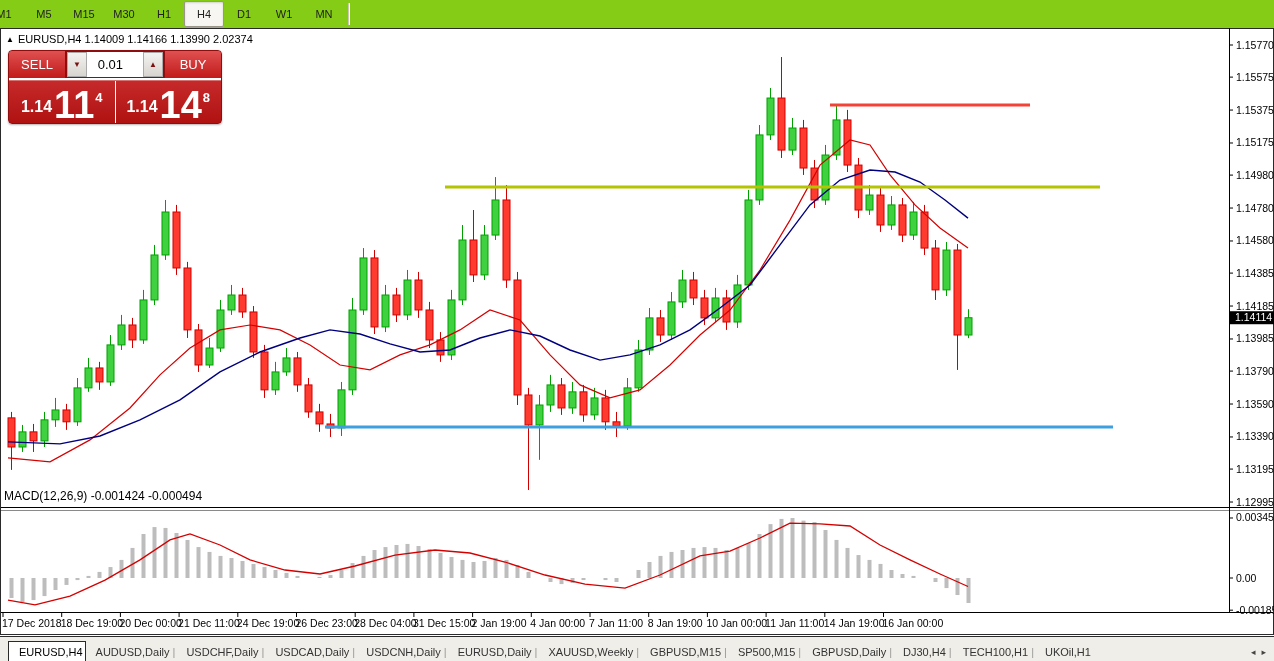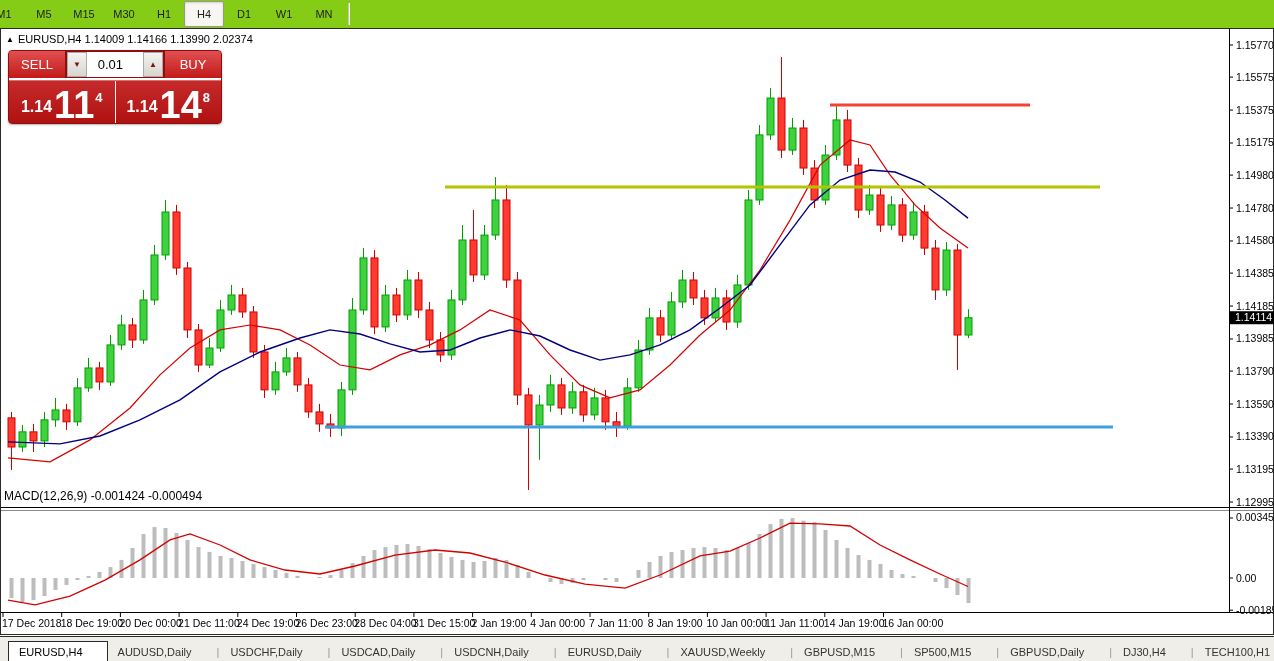--- a/index.html
+++ b/index.html
@@ -33,21 +33,21 @@
   .lot-val{flex:1;font-size:13px;color:#000;display:flex;align-items:center;justify-content:flex-end;padding-right:20px;}
   .ticket .row2{display:flex;height:42px;border-top:1px solid #d87070;}
   .half{flex:1;display:flex;align-items:flex-end;justify-content:center;color:#fff;padding-bottom:4px;cursor:pointer;}
   .half.sellp{border-right:1px solid #fff;}
   .p-small{font-size:16px;font-weight:bold;margin-bottom:3px;}
   .p-big{font-size:38px;font-weight:bold;line-height:28px;margin-left:2px;}
   .p-sup{font-size:13px;font-weight:bold;margin-bottom:14px;margin-left:1px;}
   
   .tab-bar{position:absolute;left:0;top:636px;width:1274px;height:25px;background:#f0eee8;
            border-top:1px solid #2a2a2a;display:flex;align-items:flex-end;font-size:11px;}
-  .tab{padding:3px 24px 4px 10px;color:#333;white-space:nowrap;cursor:pointer;display:flex;align-items:center;}
+  .tab{padding:3px 2px 4px 10px;color:#333;white-space:nowrap;cursor:pointer;display:flex;align-items:center;}
   .tab.active{background:#fff;border:1px solid #2a2a2a;border-bottom:none;margin-top:-2px;padding-top:4px;
               margin-left:8px;font-size:11px;color:#000;position:relative;top:0;}
   .tab-sep{color:#999;padding:0 1px 4px 1px;}
   .tab-arrows{margin-left:auto;display:flex;gap:6px;padding:0 8px 5px 0;color:#444;font-size:9px;}
   .tab-arrows span{cursor:pointer;}
 </style>
 </head>
 <body>
 
 <div class="tf-bar">

